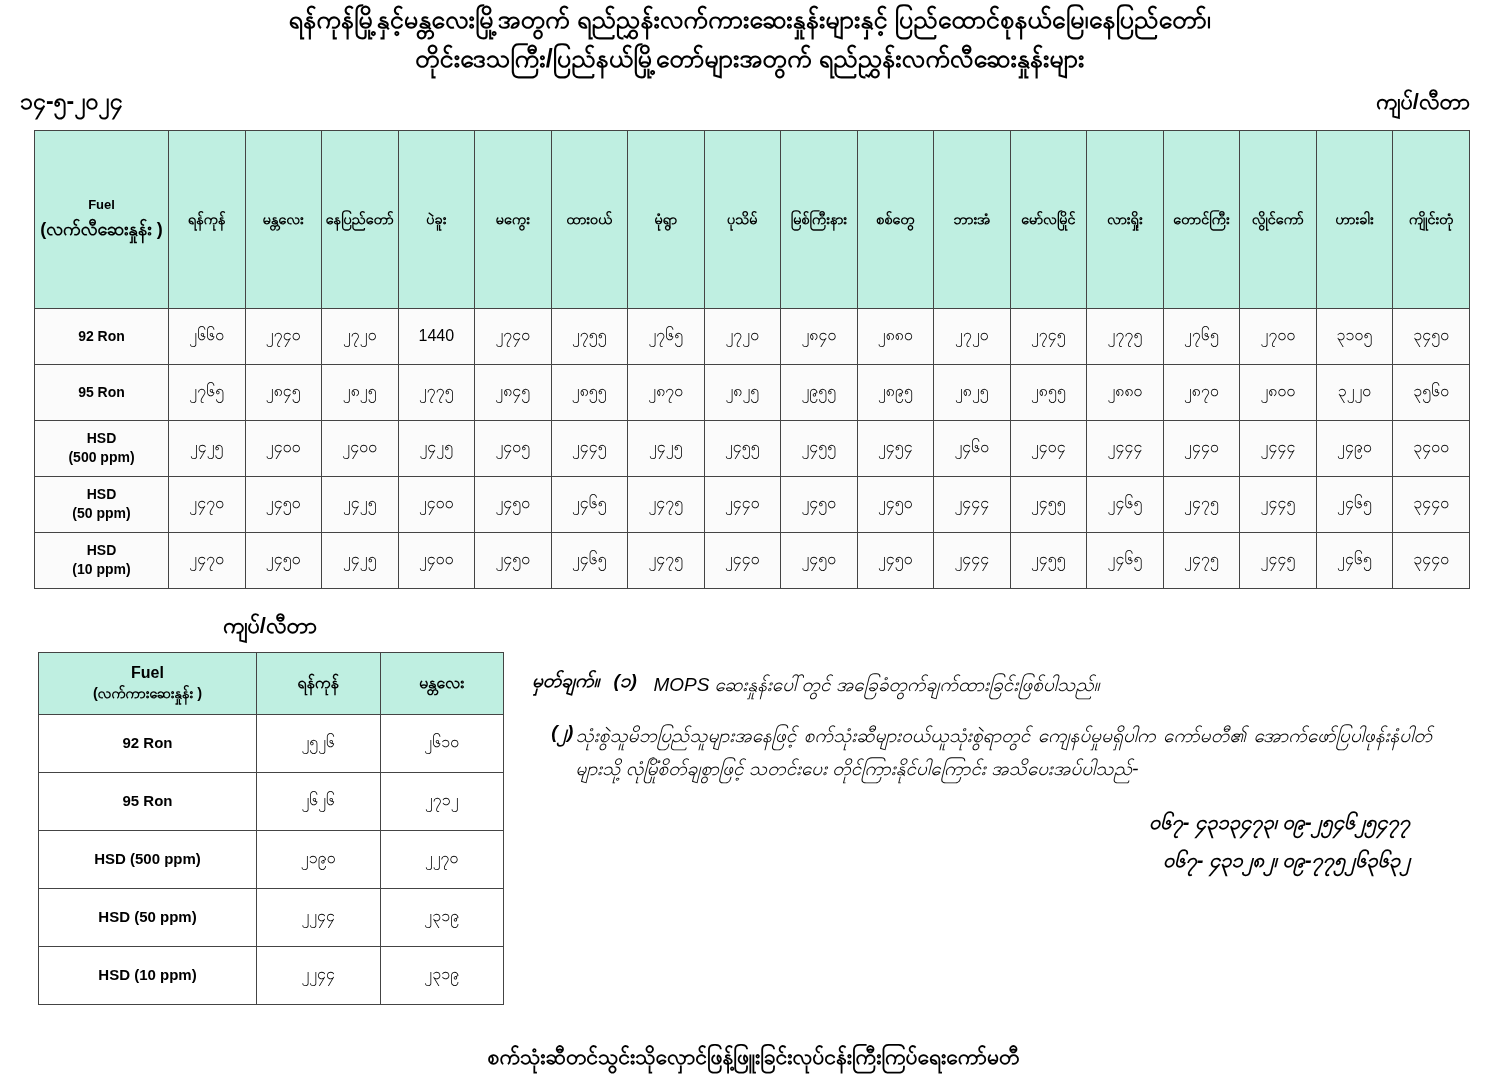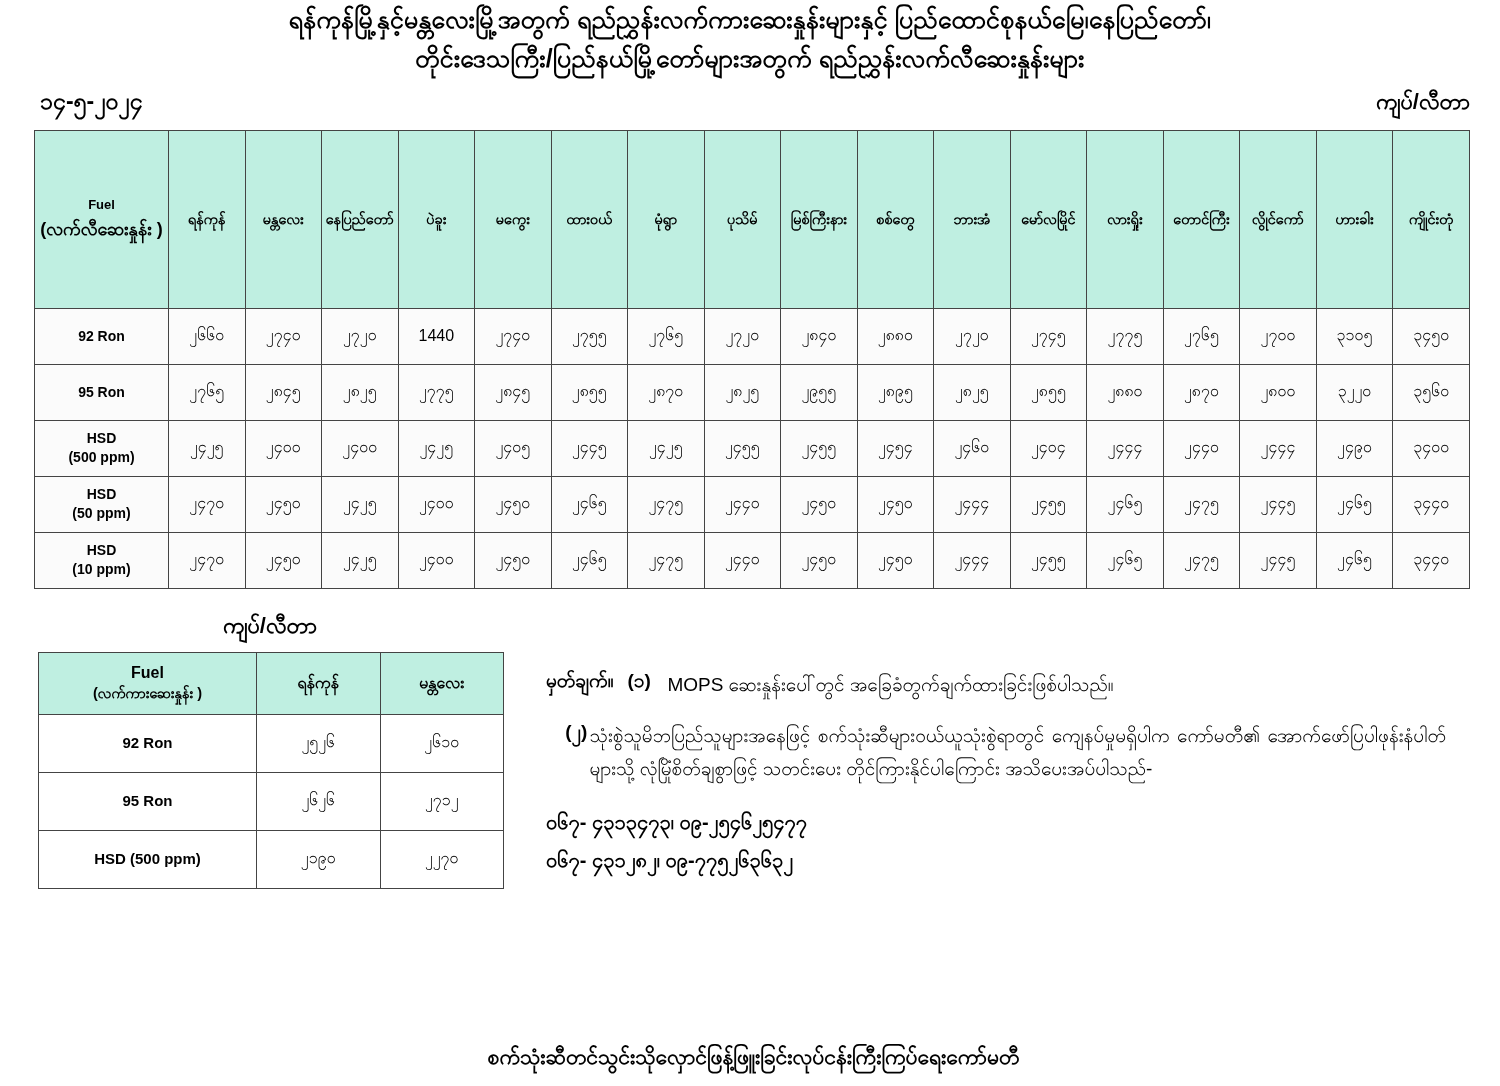--- a/index.html
+++ b/index.html
@@ -24,21 +24,21 @@
     font-weight: bold;
     line-height: 1.55;
     letter-spacing: 0.2px;
   }
 
   
   .meta-row {
     display: flex;
     justify-content: space-between;
     align-items: flex-end;
-    padding: 8px 30px 0 40px;
+    padding: 8px 30px 0 20px;
   }
   .date-text { font-size: 23px; font-weight: bold; }
   .unit-text { font-size: 22px; font-weight: bold; }
 
   
   .main-table-wrap { padding: 10px 28px 0 34px; }
   table.main {
     border-collapse: collapse;
     width: 1436px;
     table-layout: fixed;
@@ -111,30 +111,31 @@
     line-height: 1.35;
   }
   table.small thead th.sfuel { width: 218px; }
   table.small thead th.sfuel .l1 { display: block; }
   table.small thead th.sfuel .l2 { display: block; font-size: 14.5px; }
   table.small tbody td { height: 58px; font-size: 16px; background: #ffffff; }
   table.small tbody td.rowlabel { font-size: 15px; font-weight: bold; line-height: 1.3; }
 
   
   .notes {
-    margin-left: 42px;
+    margin-left: 28px;
     width: 900px;
     padding-top: 16px;
+    font-style: italic;
   }
   .note-row { display: flex; align-items: flex-start; margin-bottom: 18px; }
   .note-head { font-size: 19px; font-weight: bold; white-space: nowrap; }
   .note-num { font-size: 19px; font-weight: bold; width: 54px; text-align: left; padding-left: 14px;}
   .note-body { font-size: 19px; line-height: 1.75; text-align: right; }
   .note-row.n2 .note-body { text-align: justify; }
-  .phones { text-align: left; padding-right: 22px; }
+  .phones { text-align: right; padding-right: 22px; }
   .phone-line { font-size: 20px; font-weight: bold; line-height: 1.9; }
   .footer {
     position: absolute;
     left: 0; right: 0;
     bottom: 12px;
     text-align: center;
     font-size: 21px;
     font-weight: bold;
     padding-left: 7px;
   }
@@ -332,20 +333,36 @@
         <td>၂၇၁၂</td>
       </tr>
       <tr>
         <td class="rowlabel">
           <span>HSD</span>
           <span class="sub">(500 ppm)</span>
         </td>
         <td>၂၁၉၀</td>
         <td>၂၂၇၀</td>
       </tr>
+      <tr>
+        <td class="rowlabel">
+          <span>HSD</span>
+          <span class="sub">(50 ppm)</span>
+        </td>
+        <td>၂၂၄၄</td>
+        <td>၂၃၁၉</td>
+      </tr>
+      <tr>
+        <td class="rowlabel">
+          <span>HSD</span>
+          <span class="sub">(10 ppm)</span>
+        </td>
+        <td>၂၂၄၄</td>
+        <td>၂၃၁၉</td>
+      </tr>
     </tbody>
   </table>
 
   <div class="notes">
     <div class="note-row n1">
       <div class="note-head">မှတ်ချက်။</div>
       <div class="note-num">(၁)</div>
       <div class="note-body">MOPS ဆေးနှုန်းပေါ်တွင် အခြေခံတွက်ချက်ထားခြင်းဖြစ်ပါသည်။</div>
     </div>
     <div class="note-row n2">

